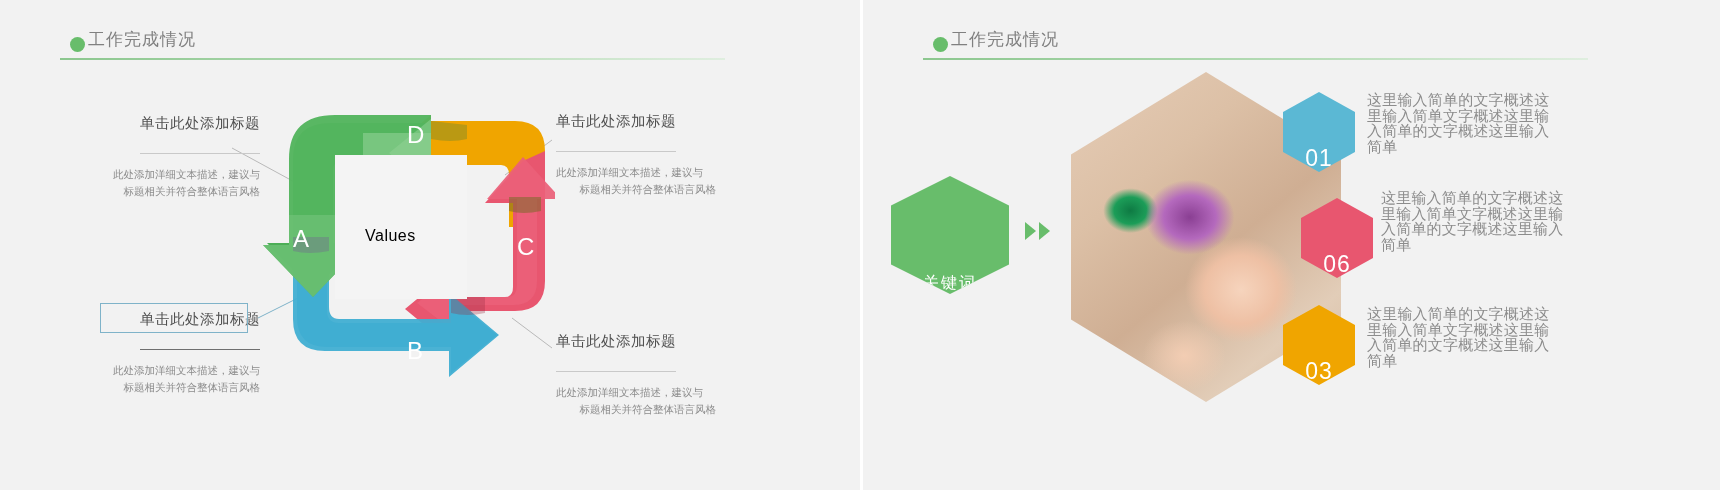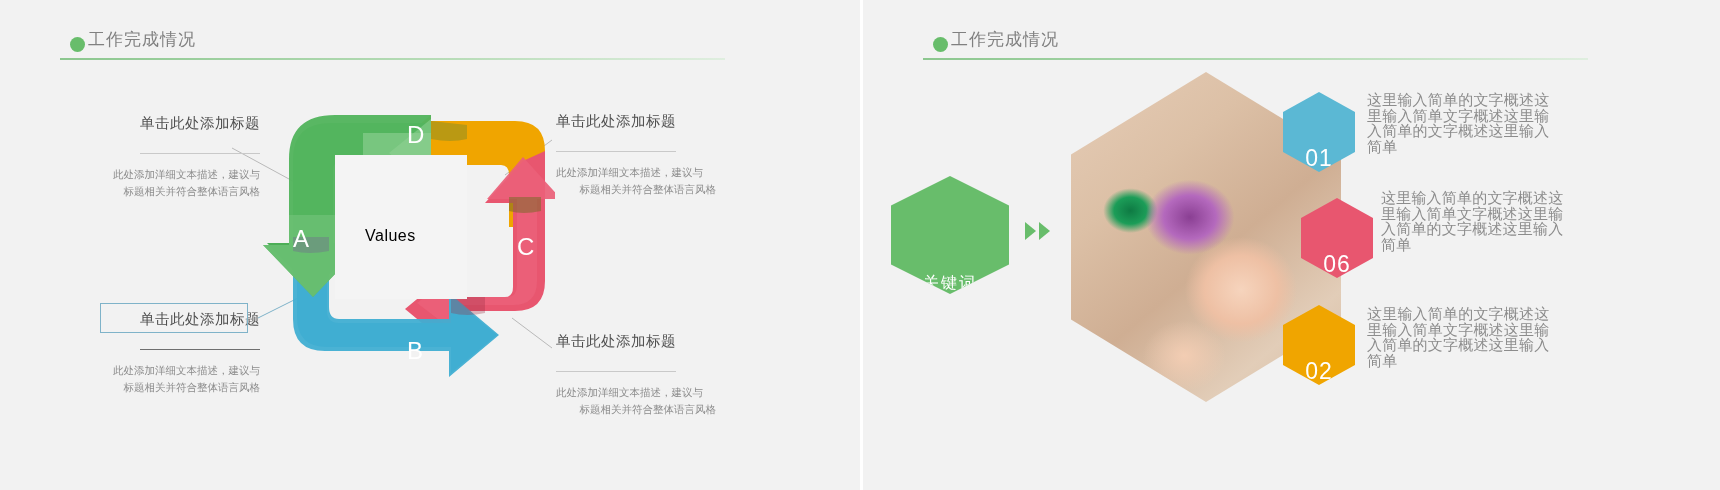--- a/index.html
+++ b/index.html
@@ -284,21 +284,21 @@
           <span class="hex-label">01</span>
         </div>
       </div>
       <div class="hex hex-num hex-02">
         <div class="hex-shape">
           <span class="hex-label">06</span>
         </div>
       </div>
       <div class="hex hex-num hex-03">
         <div class="hex-shape">
-          <span class="hex-label">02</span>
+          <span class="hex-label">03</span>
         </div>
       </div>
 
       <div class="rtext rt-1">这里输入简单的文字概述这里输入简单文字概述这里输入简单的文字概述这里输入简单</div>
       <div class="rtext rt-2">这里输入简单的文字概述这里输入简单文字概述这里输入简单的文字概述这里输入简单</div>
       <div class="rtext rt-3">这里输入简单的文字概述这里输入简单文字概述这里输入简单的文字概述这里输入简单</div>
 
     </div>
   </div>
 

